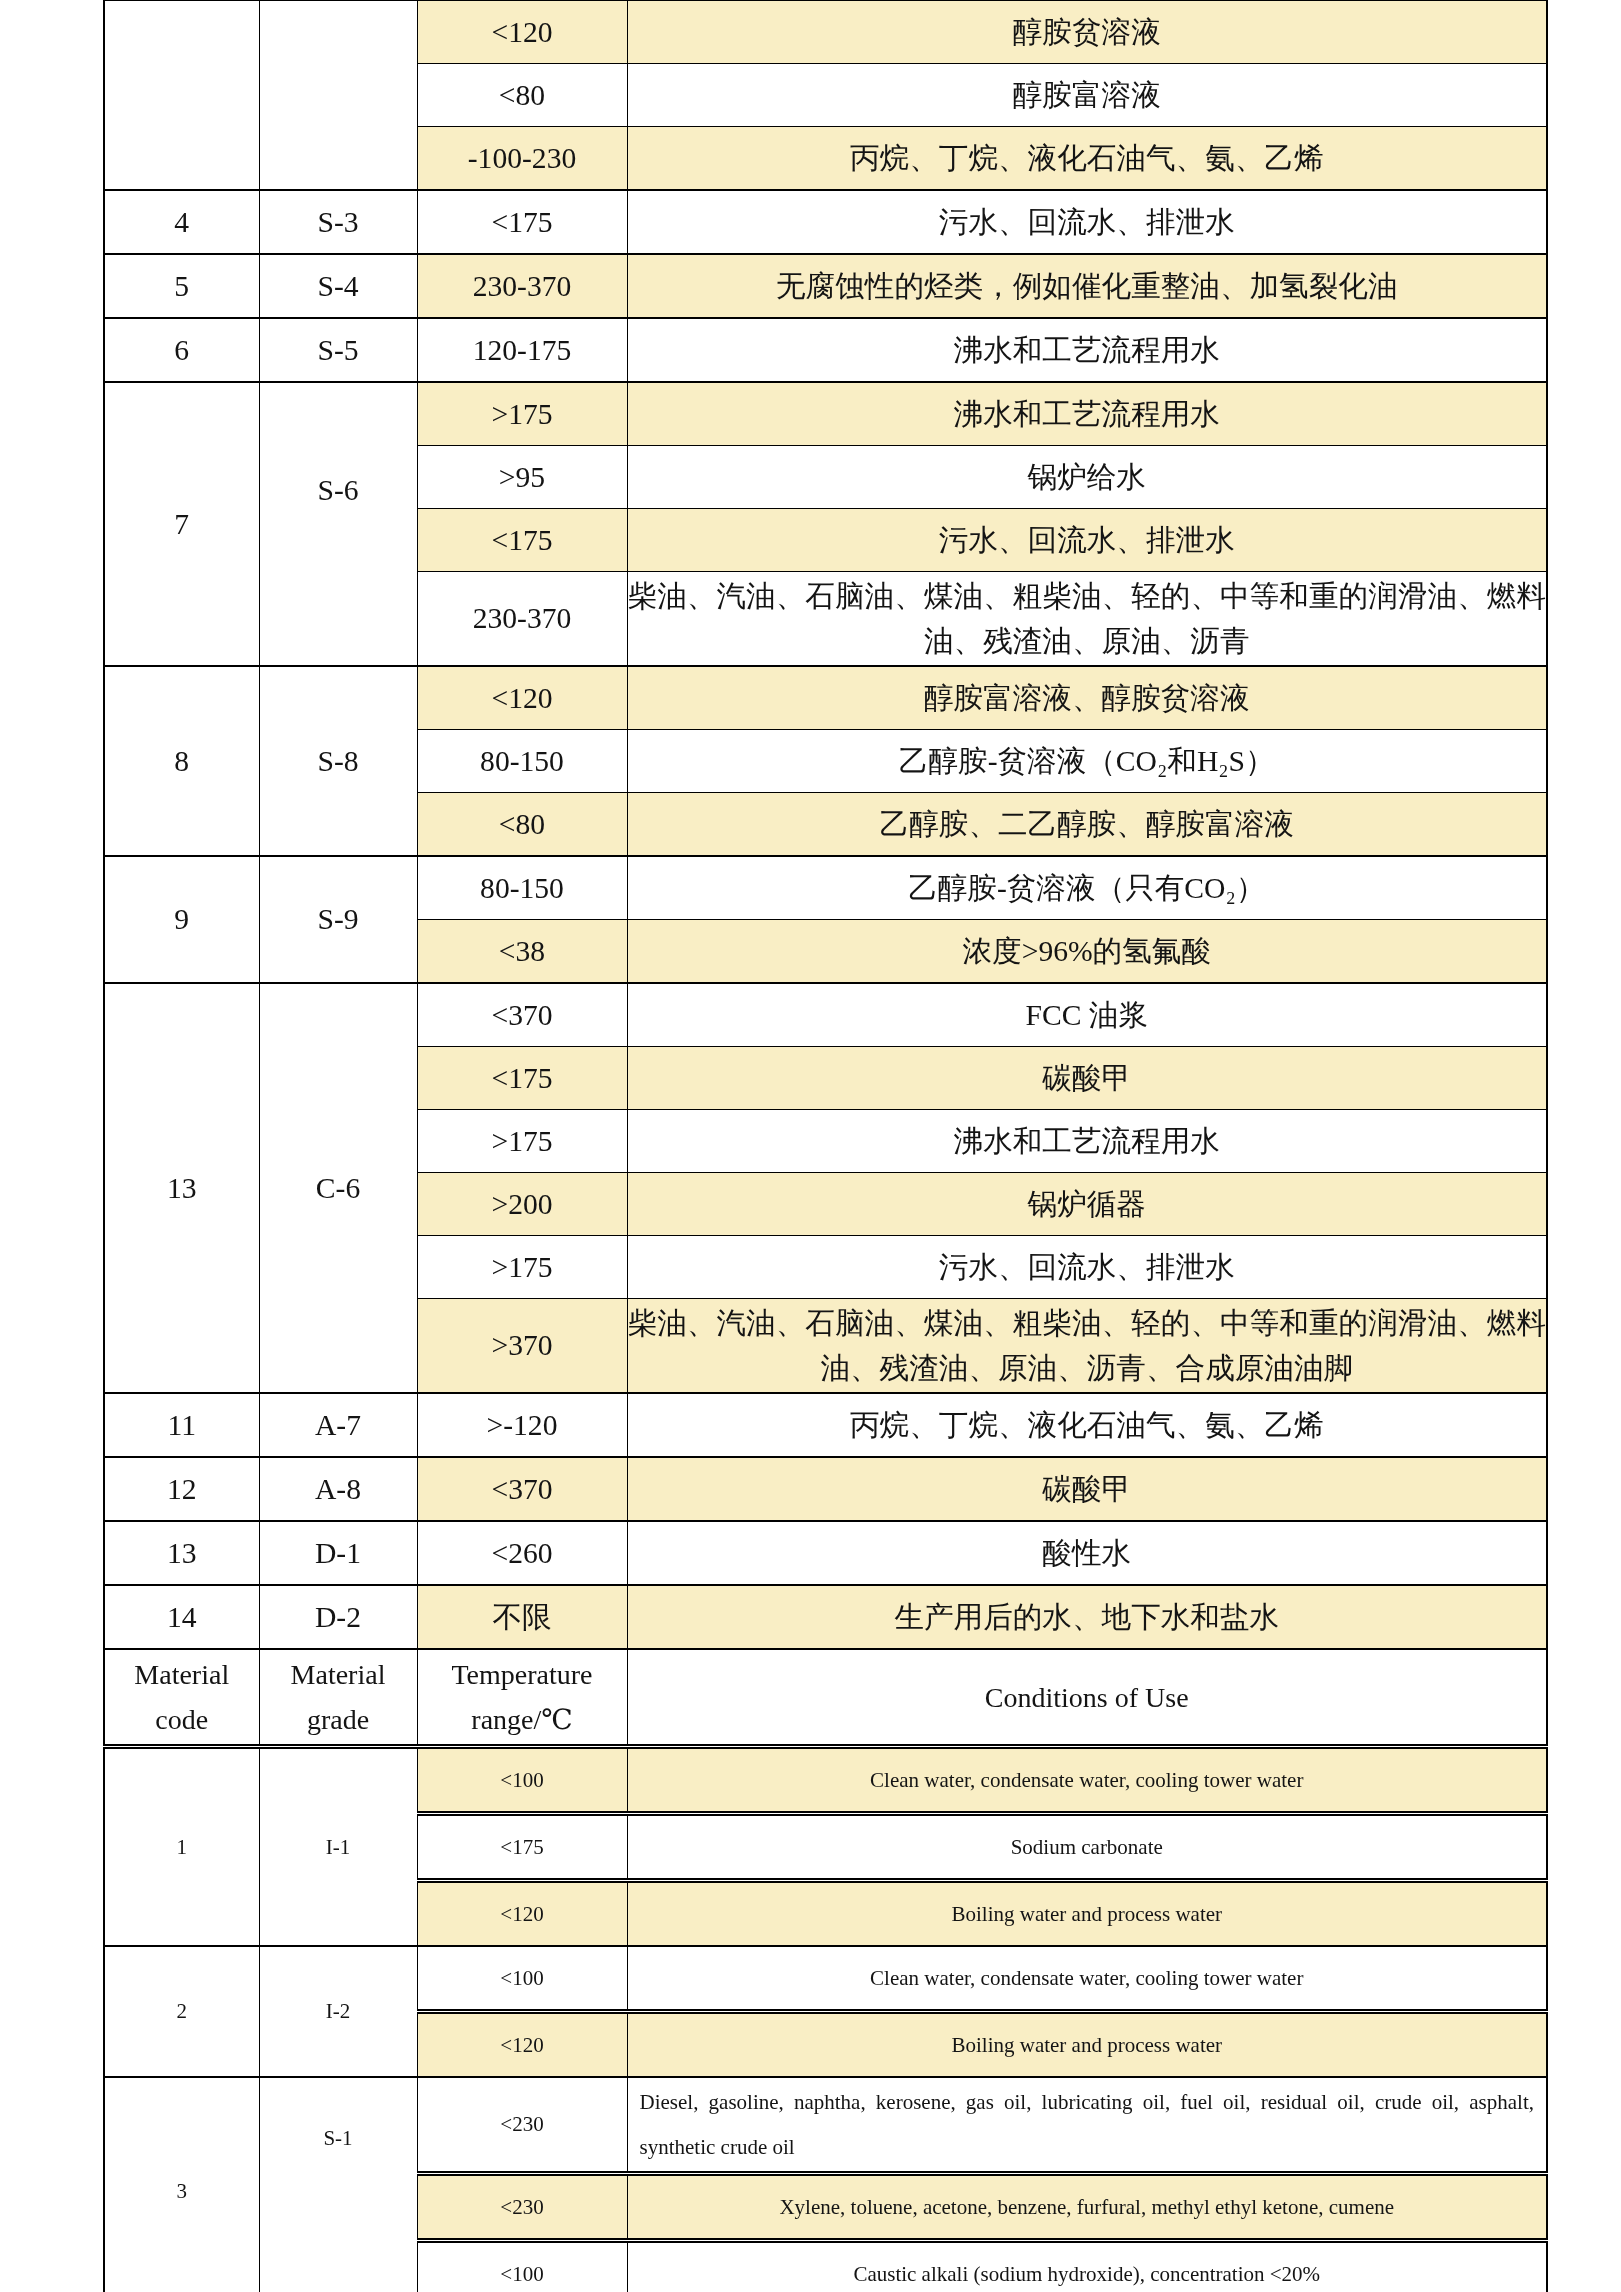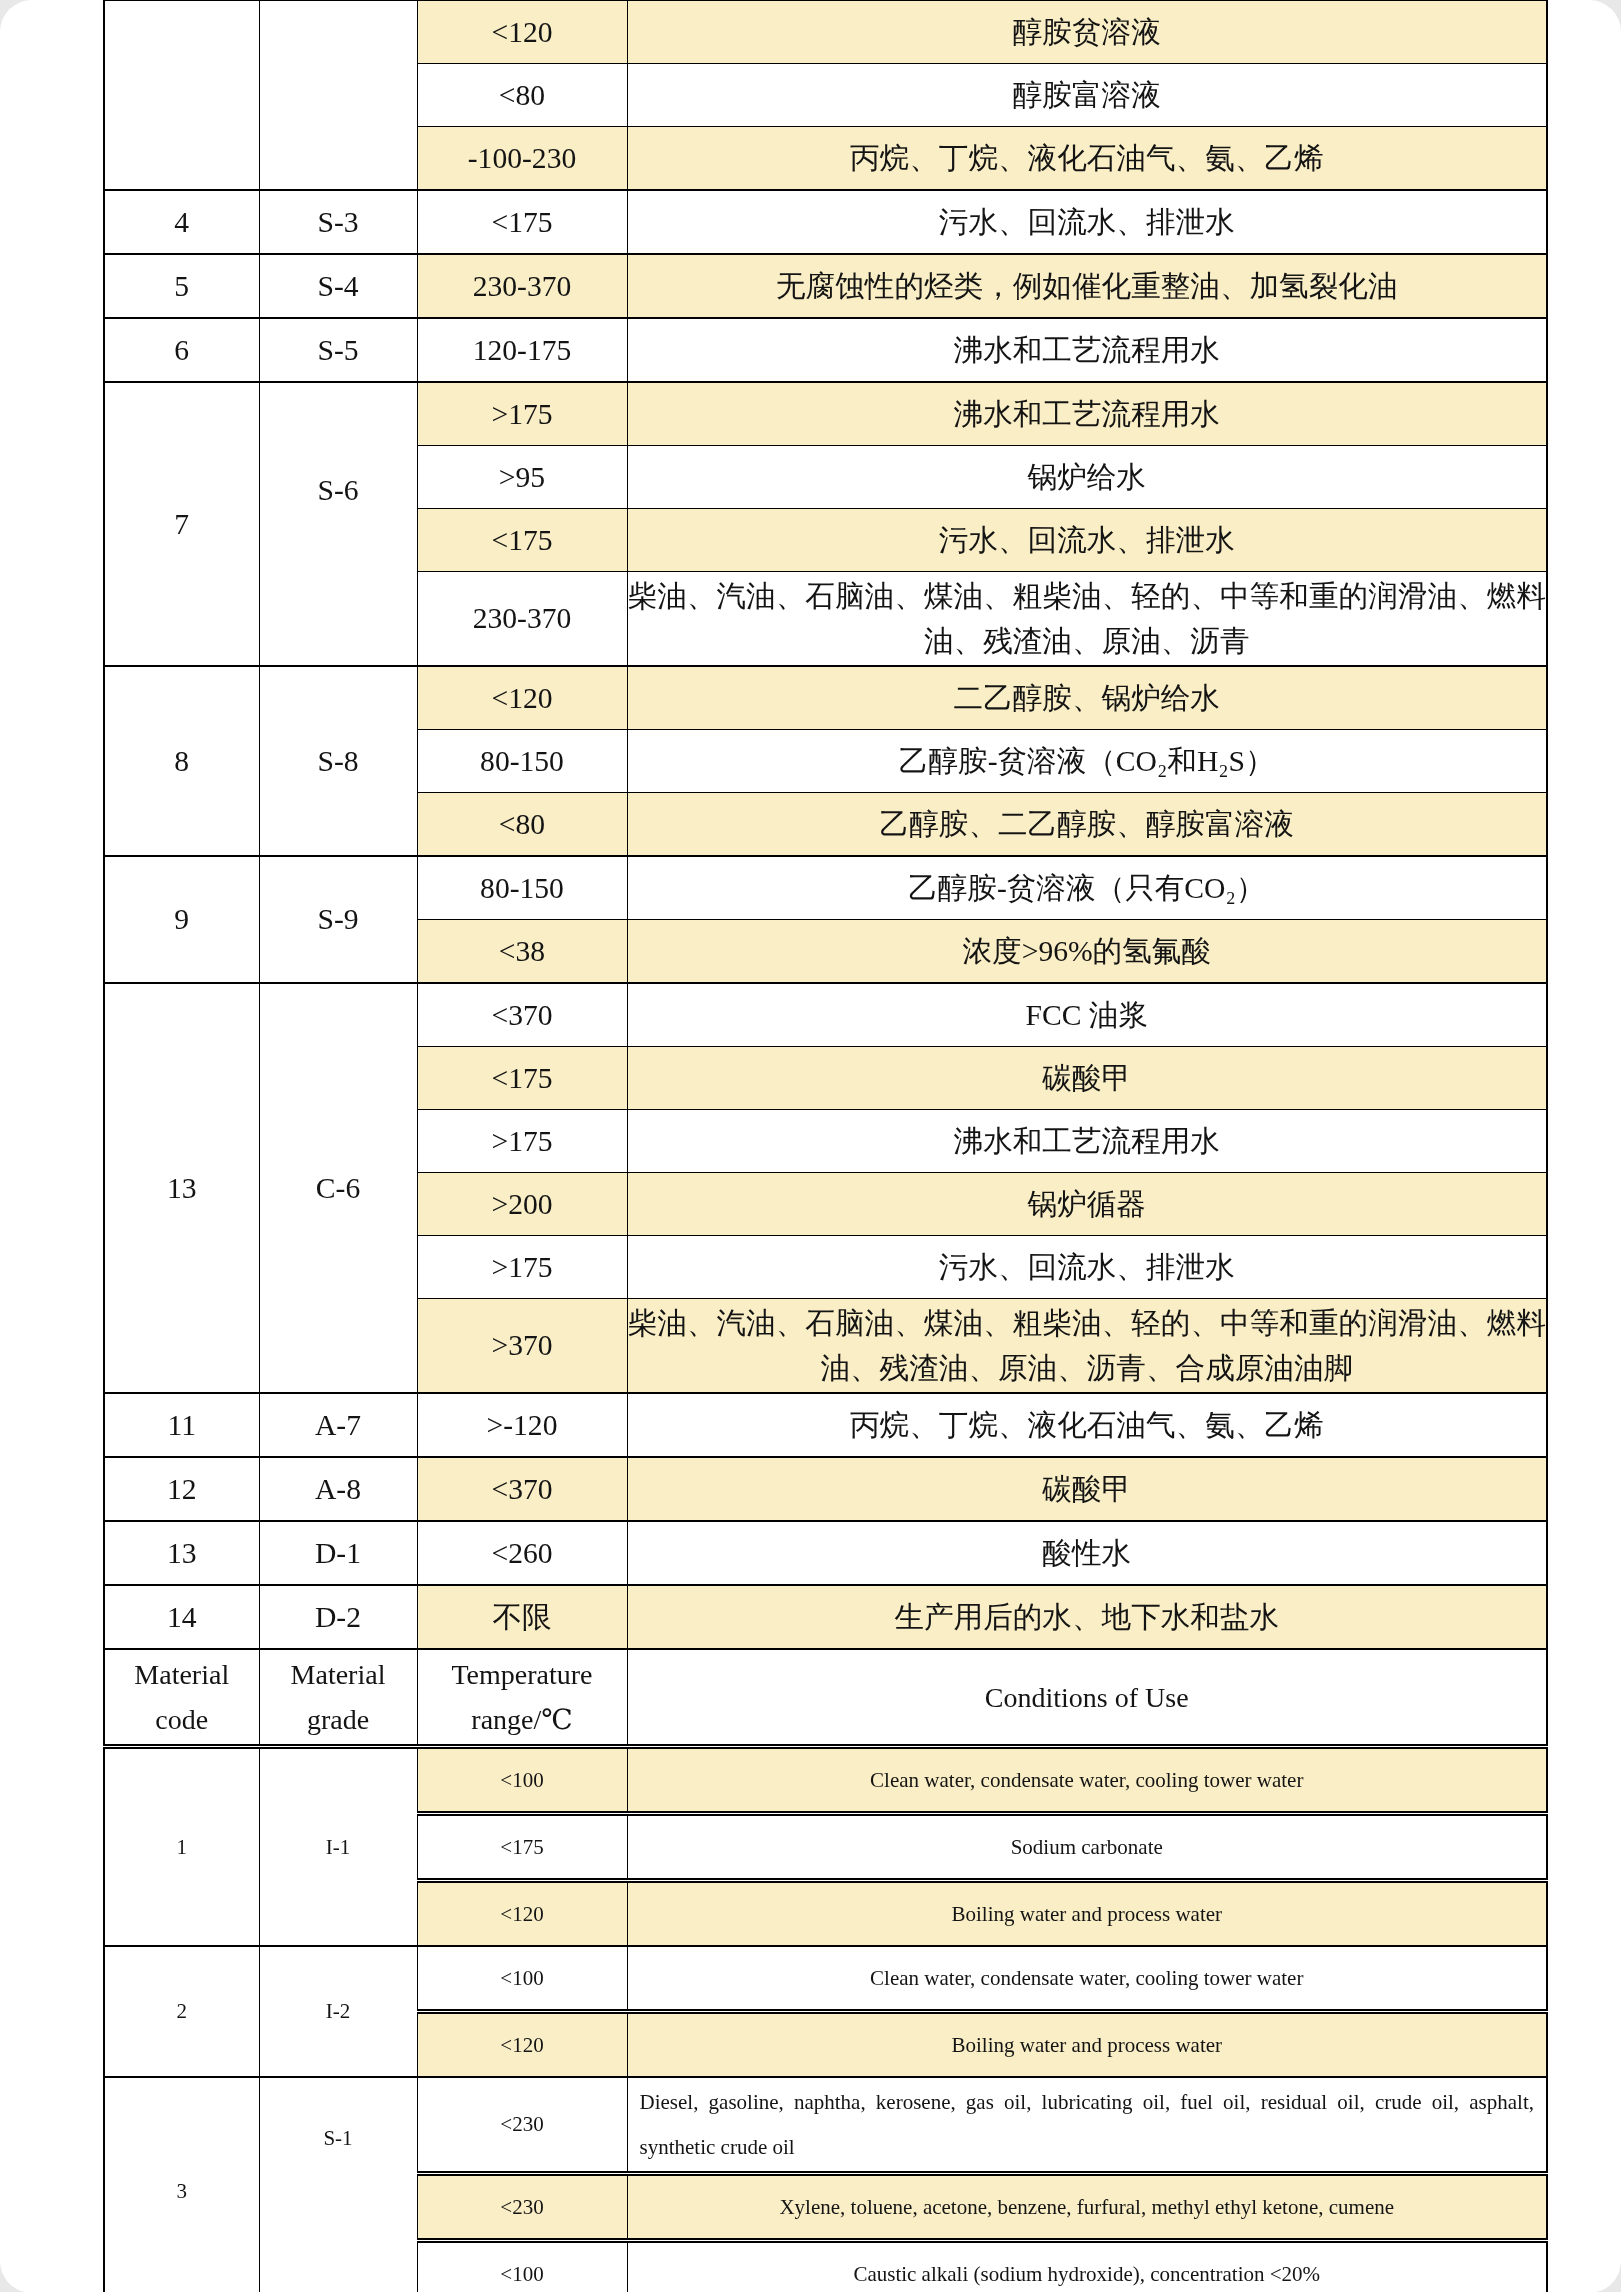--- a/index.html
+++ b/index.html
@@ -8,21 +8,20 @@
     --text:#141414;
     --bg:#FFFFFF;
   }
   html,body{margin:0;padding:0;}
   body{background:#e8e8e8;font-family:"Liberation Serif","DejaVu Serif",serif;}
   .page{
     position:relative;
     width:1621px;height:2293px;
     background:var(--bg);
     overflow:hidden;
-    border-radius:32px;
   }
   table.main{
     position:absolute;left:103px;top:0;
     width:1442px;
     table-layout:fixed;
     border-collapse:collapse;
     border:2.7px solid var(--border);
     border-top-width:1.8px;
   }
   td{
@@ -119,21 +118,21 @@
     </tr>
     <tr class="tall">
       <td>230-370</td>
       <td class="jc">柴油、汽油、石脑油、煤油、粗柴油、轻的、中等和重的润滑油、燃料油、残渣油、原油、沥青</td>
     </tr>
 
     <tr class="g">
       <td rowspan="3">8</td>
       <td rowspan="3">S-8</td>
       <td class="y">&lt;120</td>
-      <td class="y">二乙醇胺、锅炉给水</td>
+      <td class="y">醇胺富溶液、醇胺贫溶液</td>
     </tr>
     <tr>
       <td>80-150</td>
       <td>乙醇胺-贫溶液（CO₂和H₂S）</td>
     </tr>
     <tr>
       <td class="y">&lt;80</td>
       <td class="y">乙醇胺、二乙醇胺、醇胺富溶液</td>
     </tr>
 

